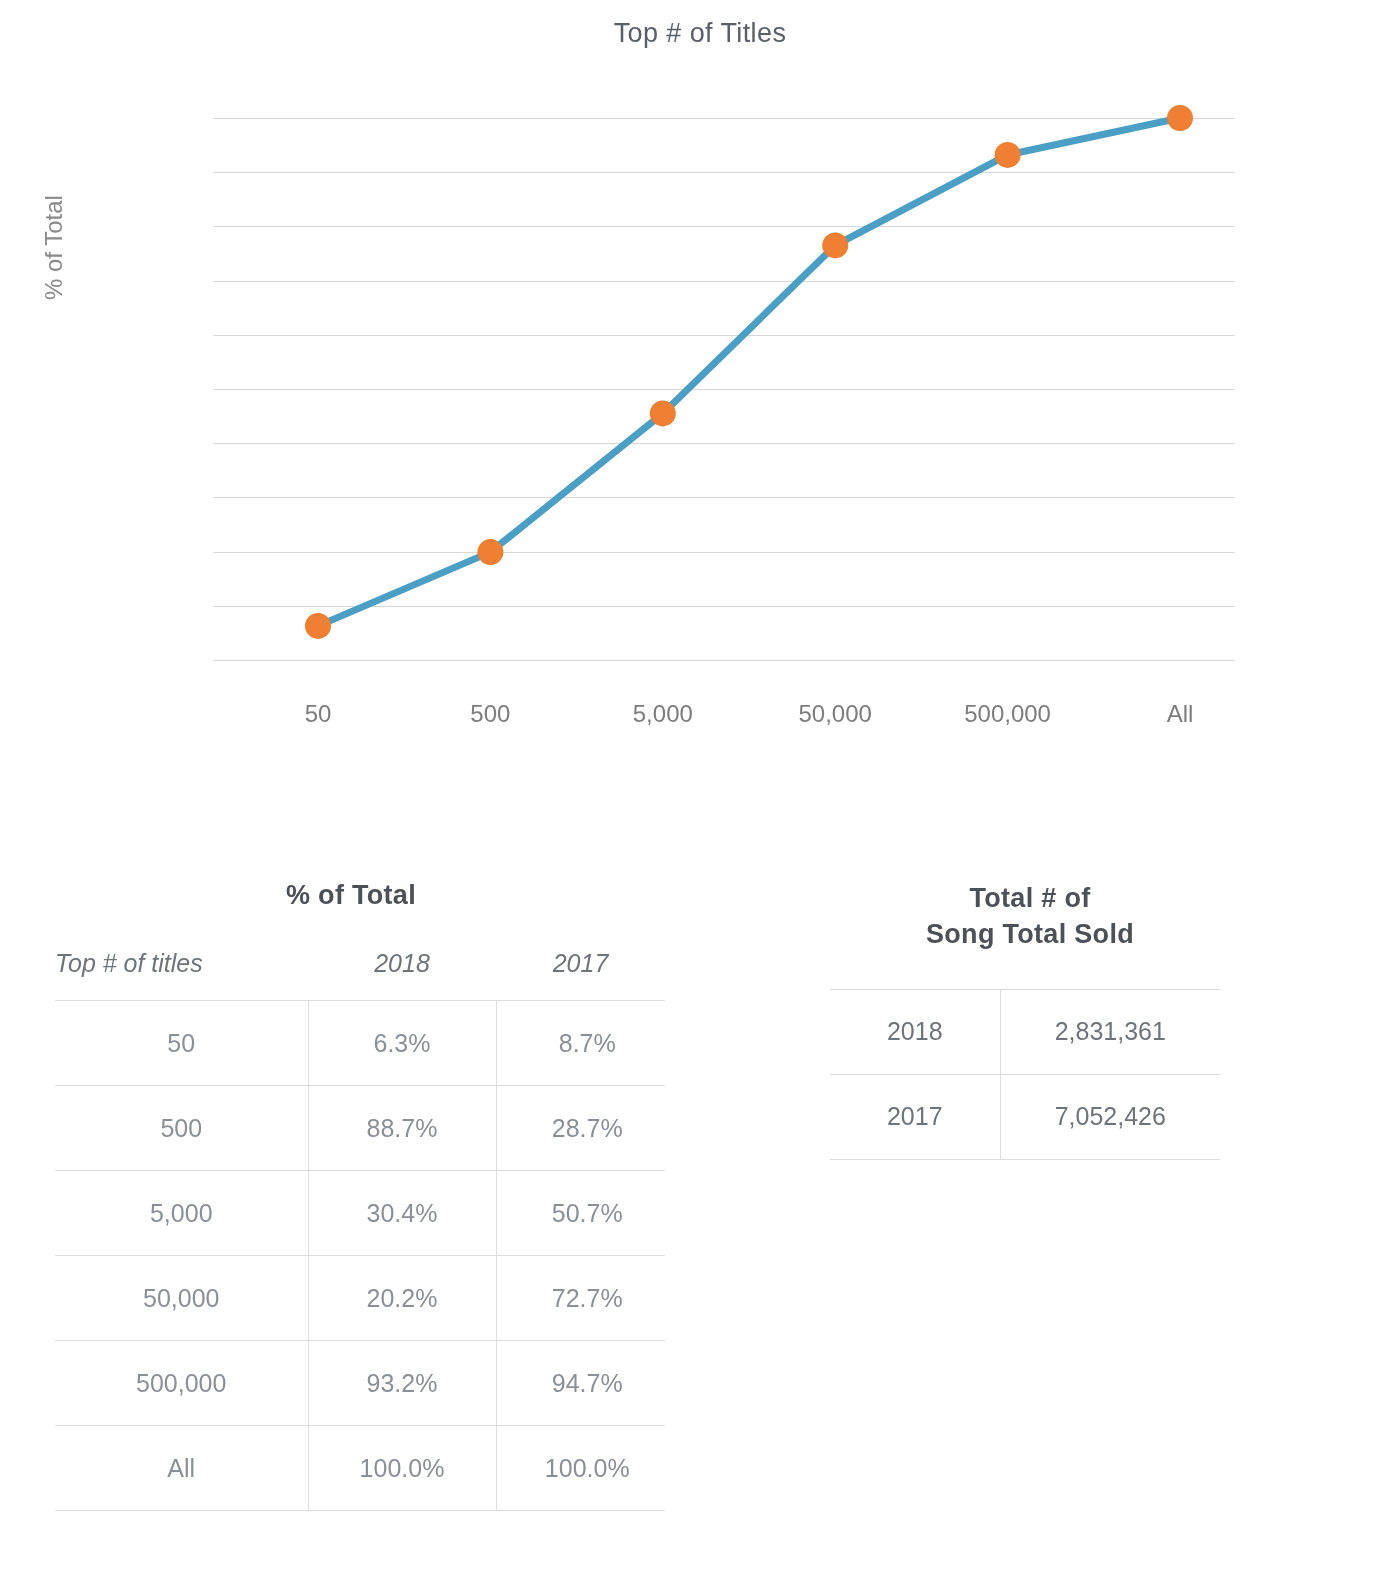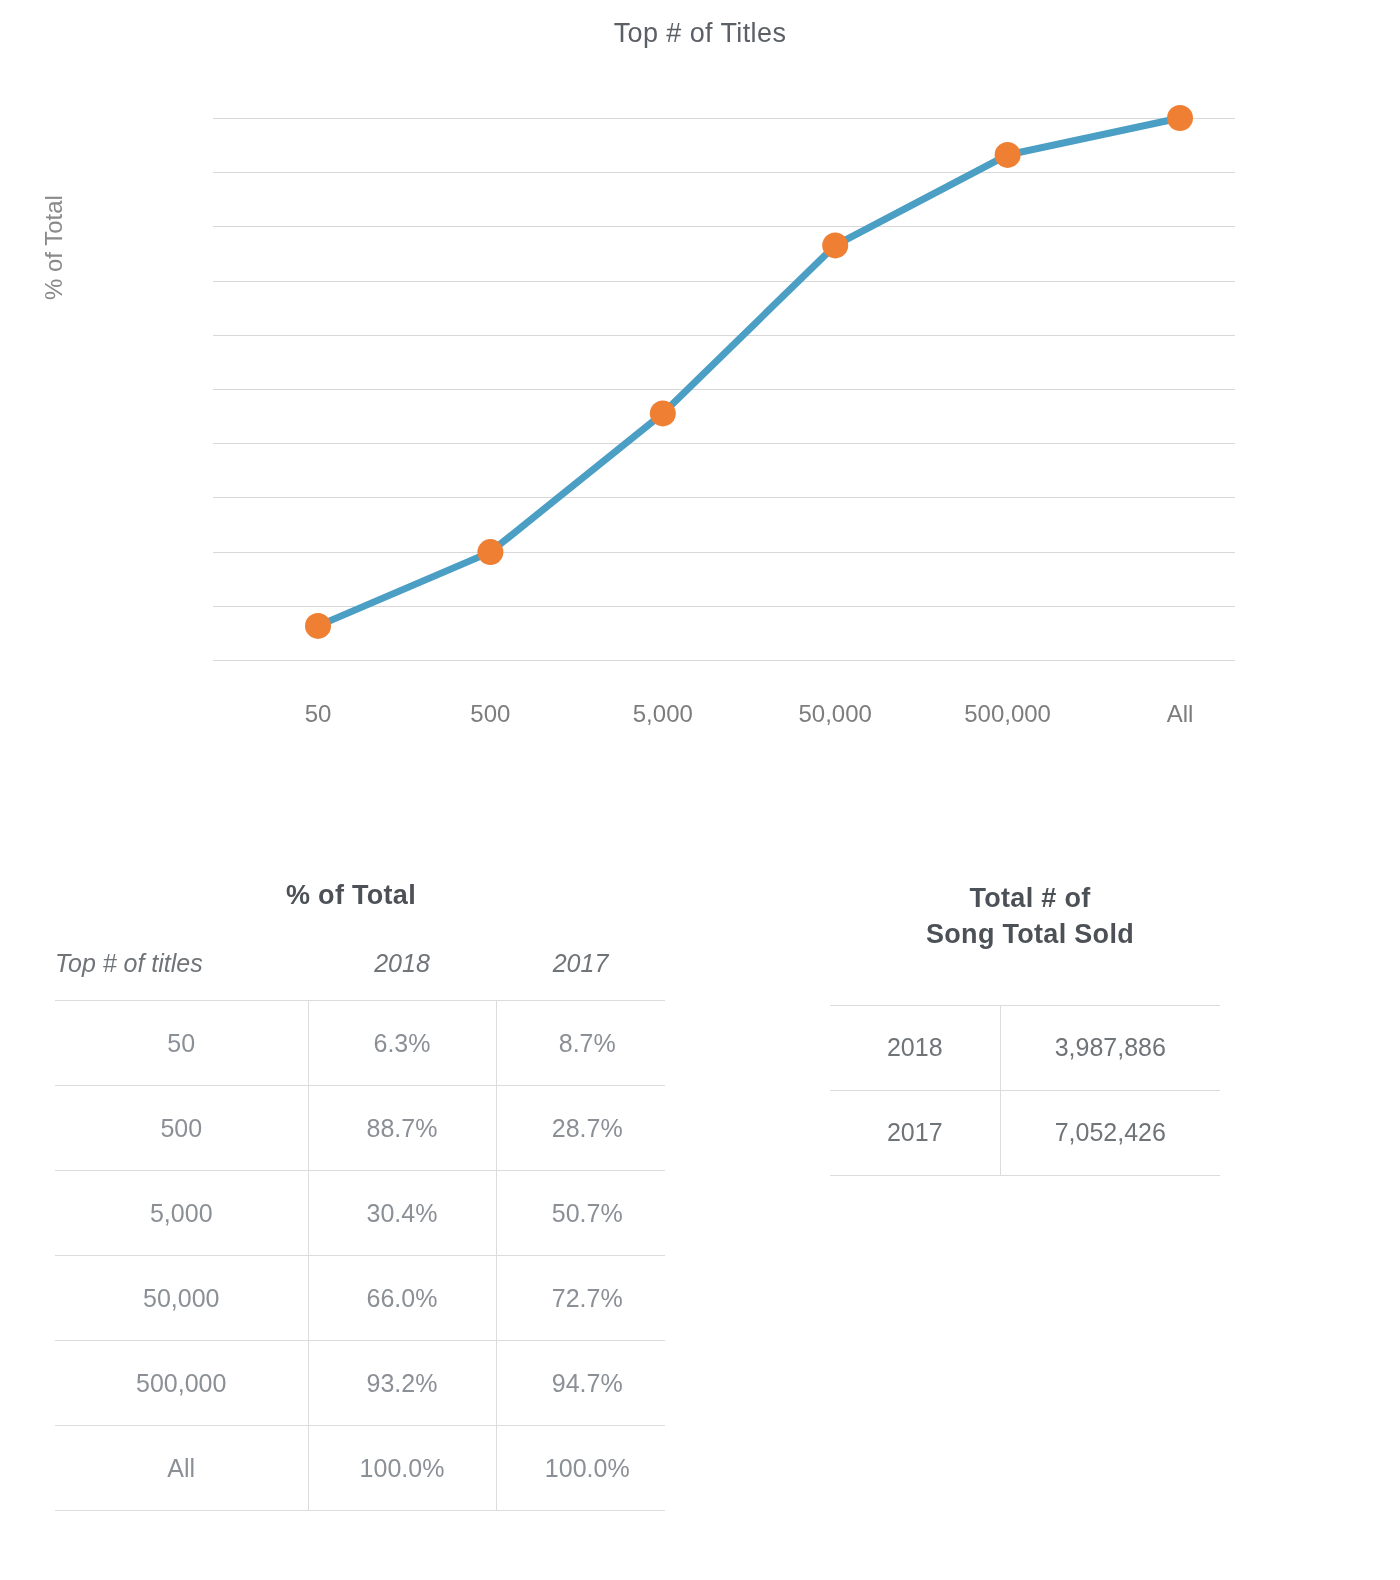--- a/index.html
+++ b/index.html
@@ -143,21 +143,21 @@
     top: 0;
     width: 400px;
   }
   #total-table-title {
     text-align: center;
     font-size: 27px;
     font-weight: bold;
     color: #4c5157;
     line-height: 1.35;
     letter-spacing: 0.3px;
-    margin-bottom: 52px;
+    margin-bottom: 36px;
   }
   #total-table {
     width: 390px;
   }
   #total-table col.t0 { width: 170px; }
   #total-table col.t1 { width: 220px; }
   #total-table td {
     font-size: 25px;
     color: #6f7479;
     text-align: center;
@@ -247,21 +247,21 @@
             <td>88.7%</td>
             <td>28.7%</td>
           </tr>
           <tr>
             <td>5,000</td>
             <td>30.4%</td>
             <td>50.7%</td>
           </tr>
           <tr>
             <td>50,000</td>
-            <td>66.0%</td>
+            <td>20.2%</td>
             <td>72.7%</td>
           </tr>
           <tr>
             <td>500,000</td>
             <td>93.2%</td>
             <td>94.7%</td>
           </tr>
           <tr>
             <td>All</td>
             <td>100.0%</td>
@@ -277,21 +277,21 @@
       <div>Song Total Sold</div>
     </div>
     <table id="total-table">
       <colgroup>
         <col class="t0">
           <col class="t1">
       </colgroup>
       <tbody id="total-table-body">
           <tr>
             <td class="first">2018</td>
-            <td>3,987,886</td>
+            <td>2,831,361</td>
           </tr>
           <tr>
             <td class="first">2017</td>
             <td>7,052,426</td>
           </tr>
         </tbody>
     </table>
   </div>
 
 </div>

